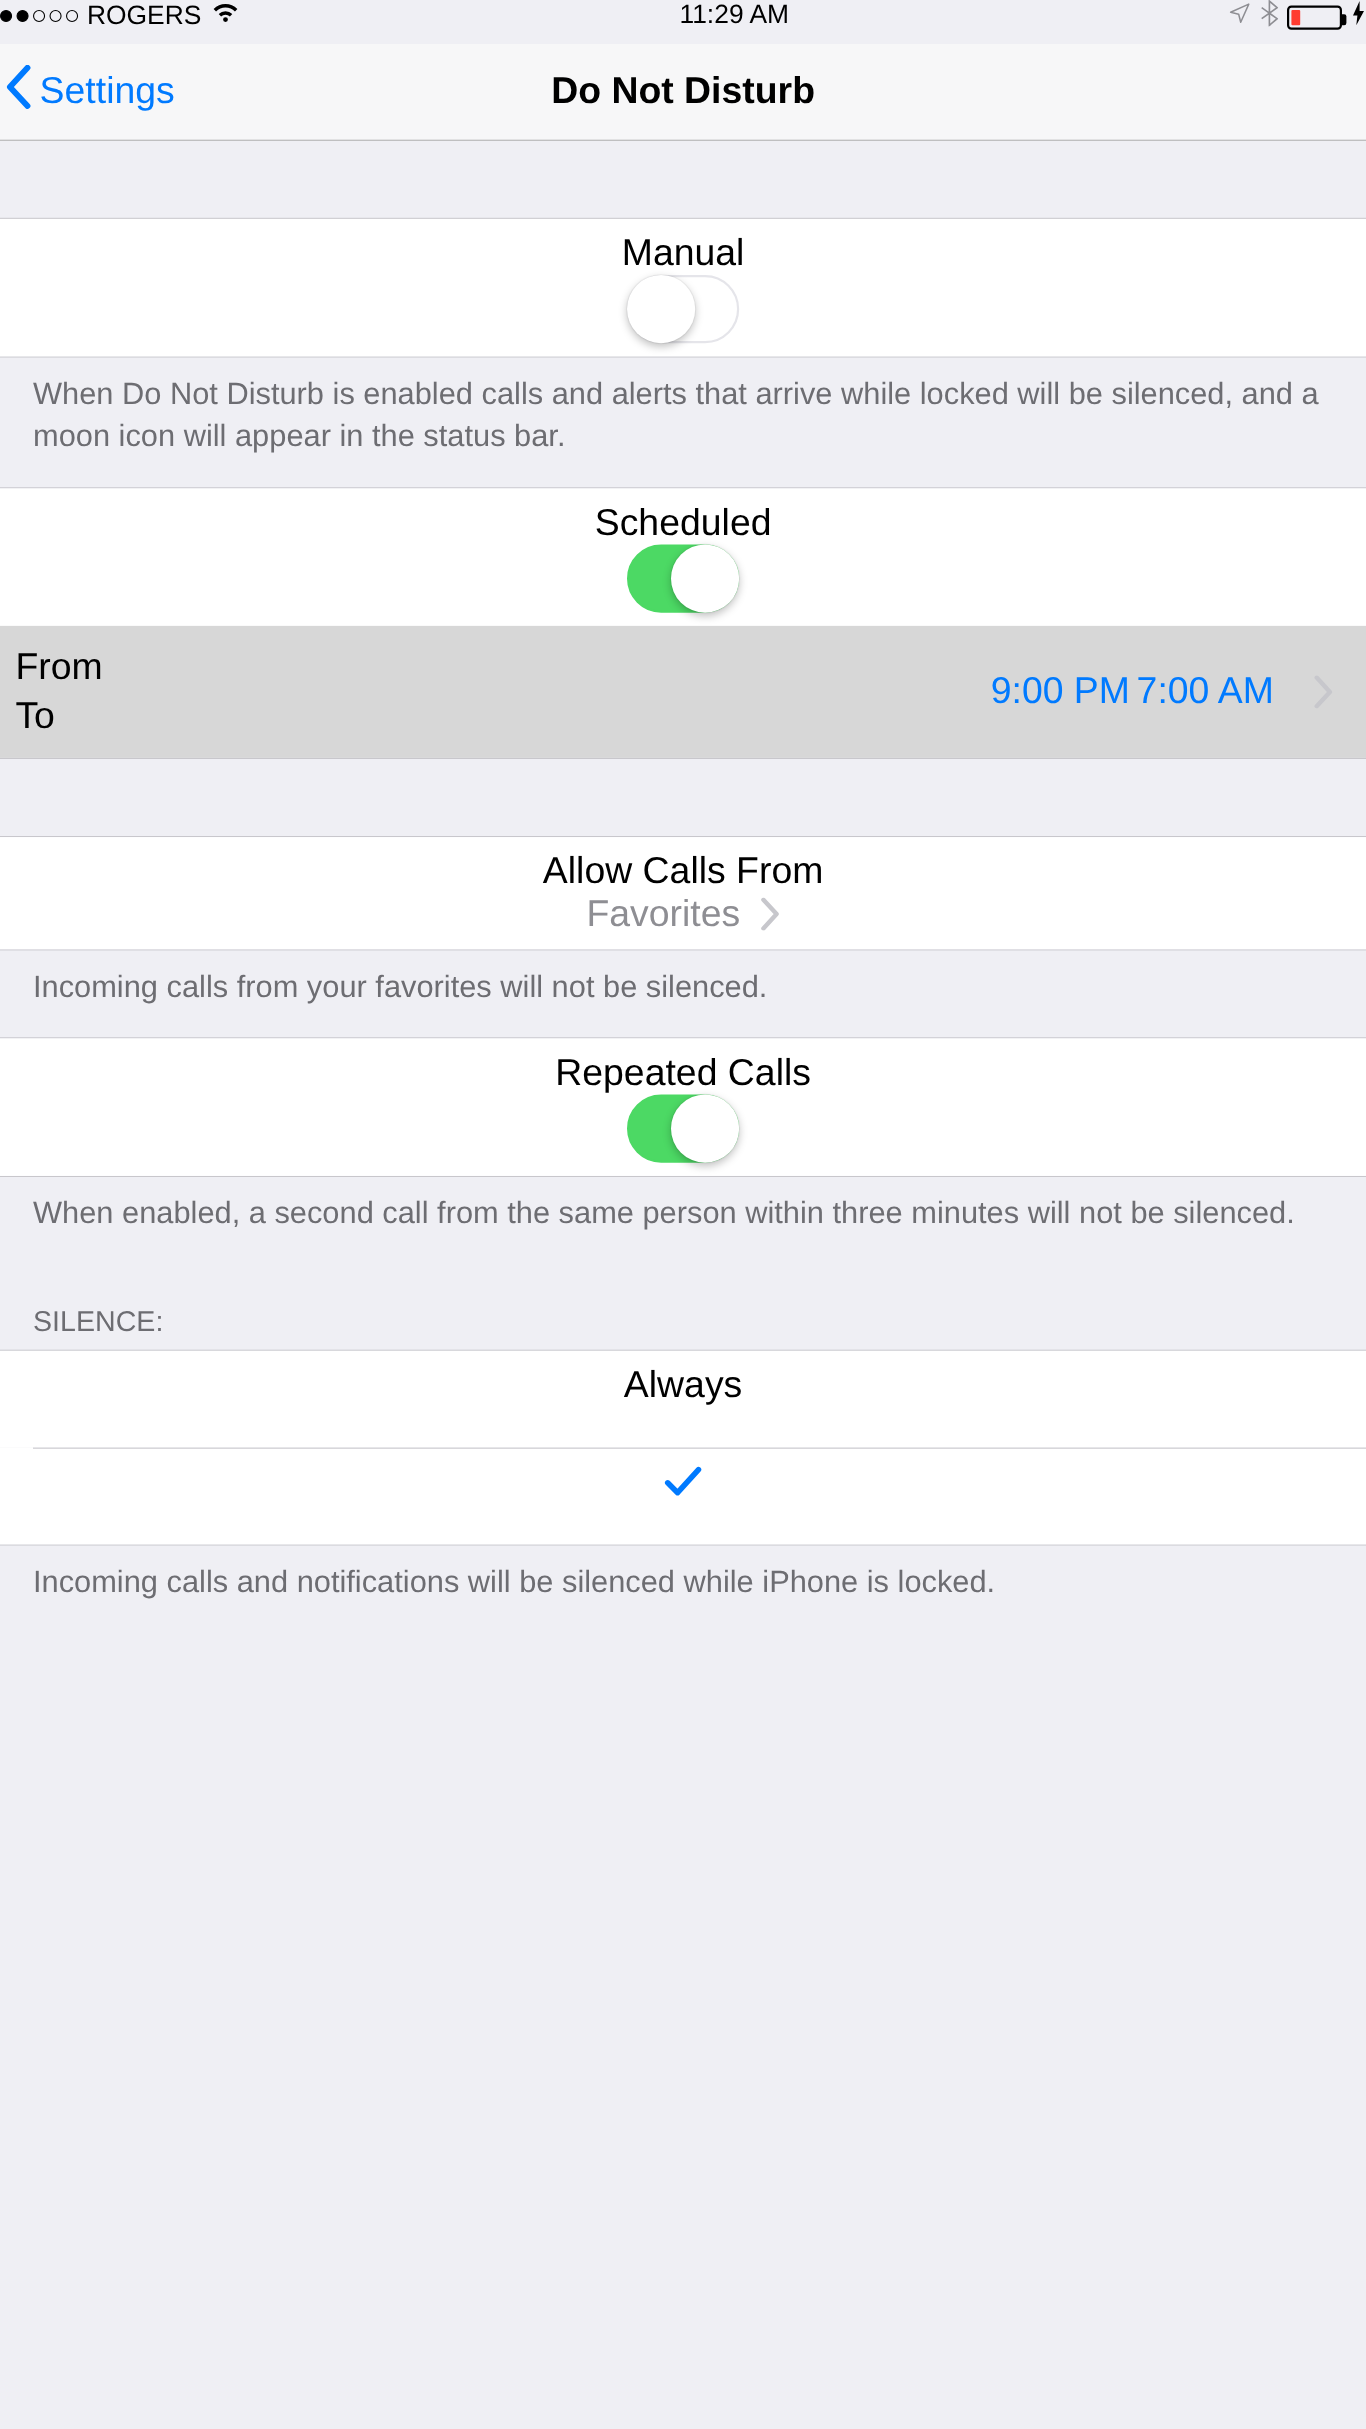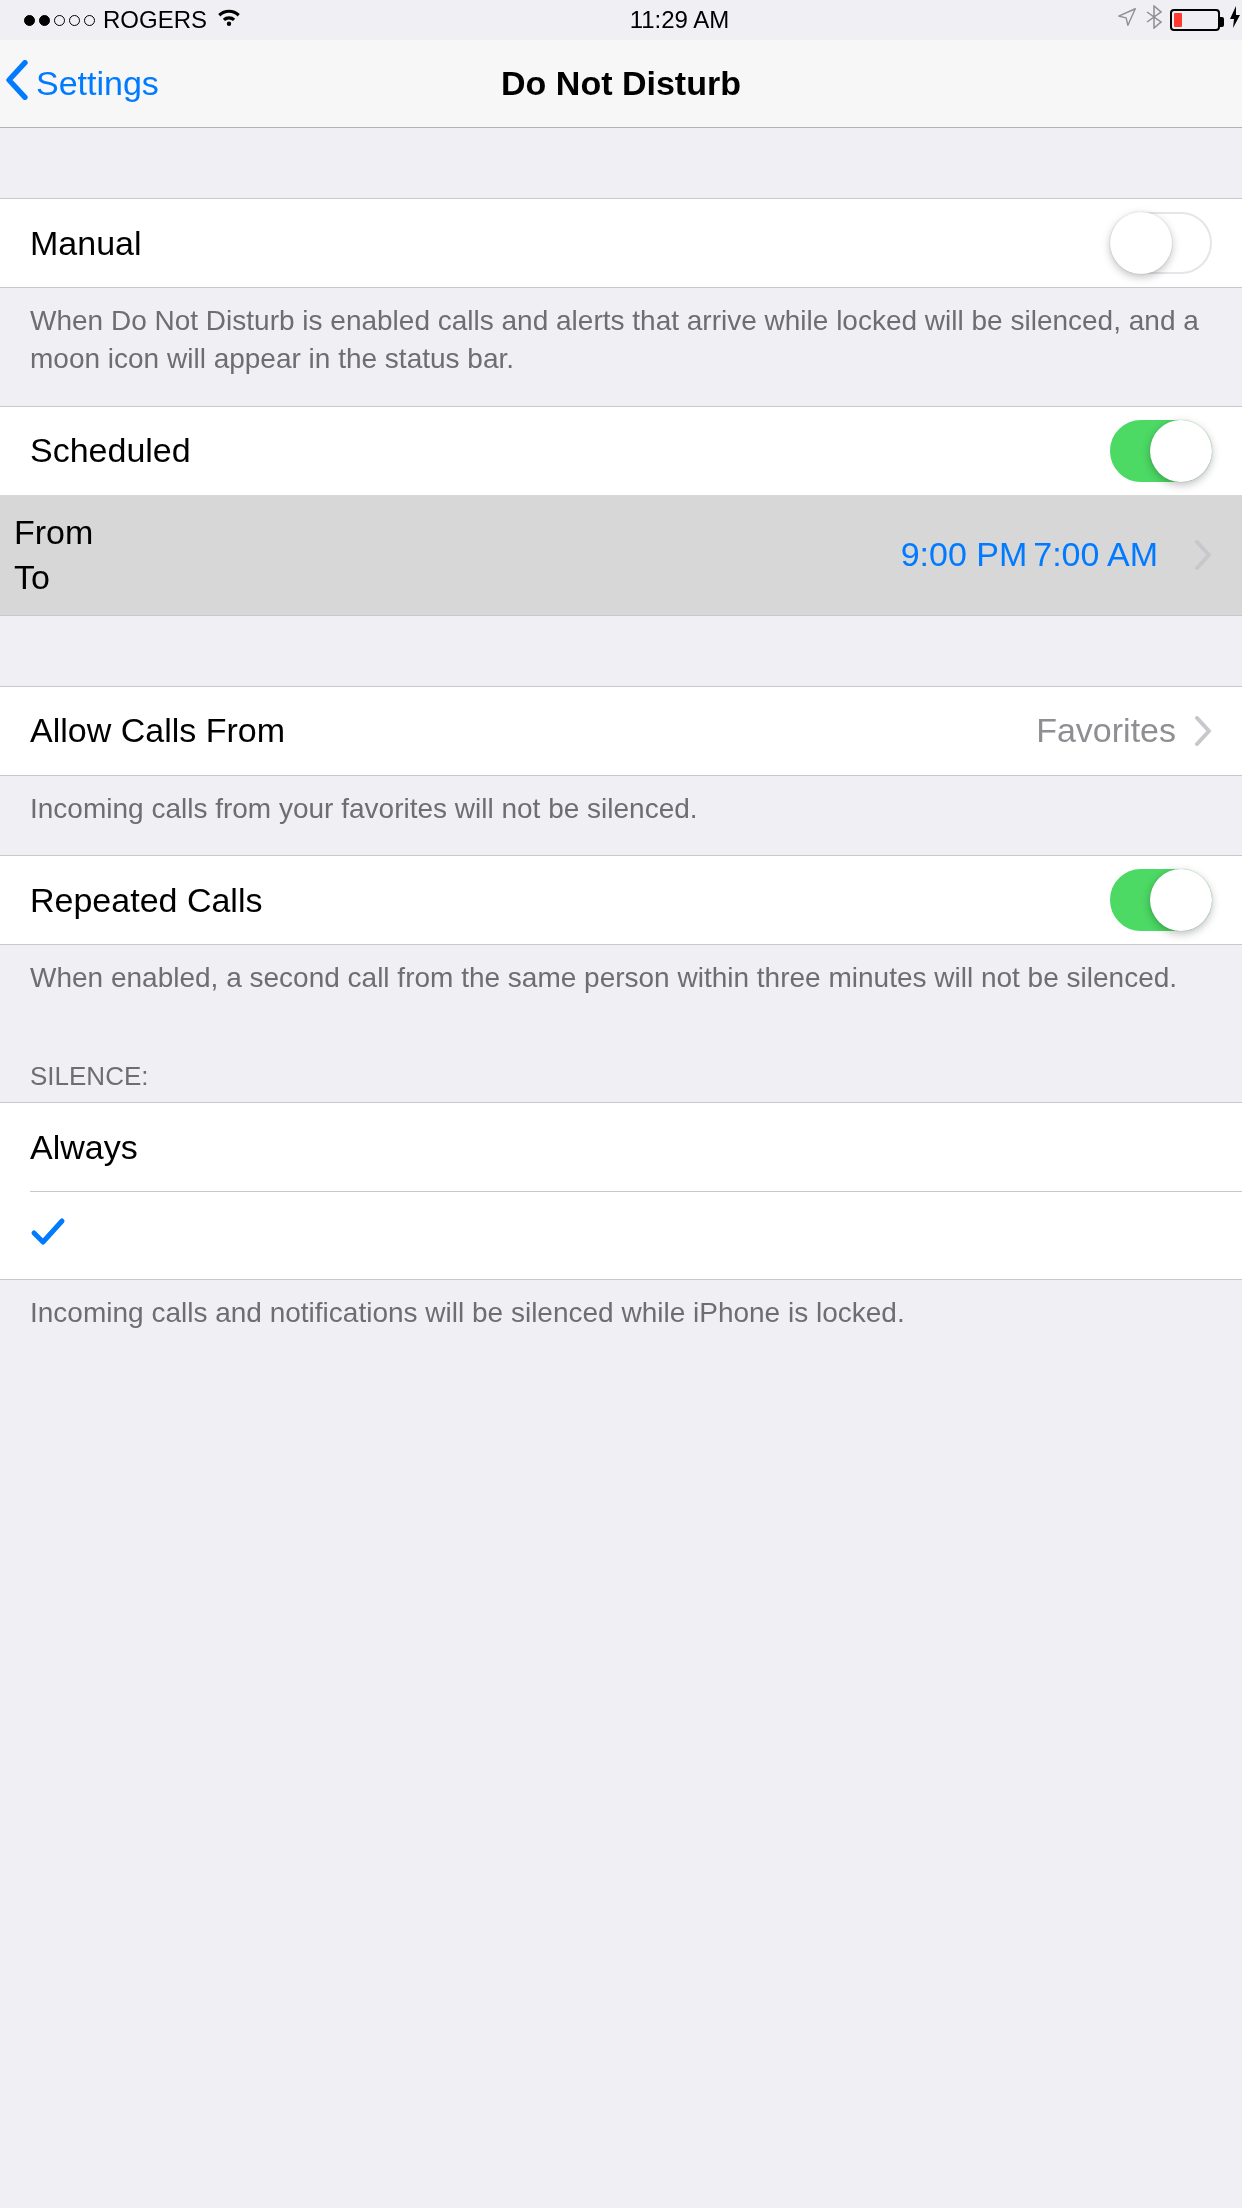--- a/index.html
+++ b/index.html
@@ -8,26 +8,25 @@
   font-family: -apple-system, "Helvetica Neue", Helvetica, Arial, sans-serif;
   background:#efeff4;
   color:#000;
   font-size:34px;
 }
 
 
 .statusbar {
   height:40px;
   display:flex;
-  align-items:center;
+  align-items:flex-start;
   justify-content:space-between;
   padding:0 0;
   font-size:24px;
   font-weight:500;
-  margin-left:24px;
 }
 .sb-left, .sb-right { display:flex; align-items:center; gap:8px; }
 .sb-center { font-weight:400; font-size:24px; }
 .signal-dots { display:flex; gap:4px; }
 .dot { width:11px; height:11px; border-radius:50%; border:1.5px solid #000; }
 .dot.filled { background:#000; }
 .battery-shell { width:50px; height:22px; border:2px solid #000; border-radius:4px; position:relative; display:flex; align-items:center; padding:2px; }
 .battery-shell:after { content:""; position:absolute; right:-6px; top:6px; width:4px; height:10px; background:#000; border-radius:0 2px 2px 0; }
 .battery-fill { height:100%; width:18%; background:#ff3b30; border-radius:1px; }
 
@@ -58,20 +57,21 @@
 .section-hairline-bot { border-bottom:1px solid #c8c7cc; }
 
 .cell {
   background:#fff;
   min-height:88px;
   padding:12px 30px;
   display:flex;
   align-items:center;
   justify-content:space-between;
   position:relative;
+  flex-direction:column;
 }
 .cell + .cell:before {
   content:"";
   position:absolute; left:30px; right:0; top:0;
   height:1px; background:#c8c7cc;
 }
 .cell .label { font-size:34px; }
 .cell .value { color:#8e8e93; font-size:34px; }
 
 .chevron { color:#c7c7cc; margin-left:18px; }

